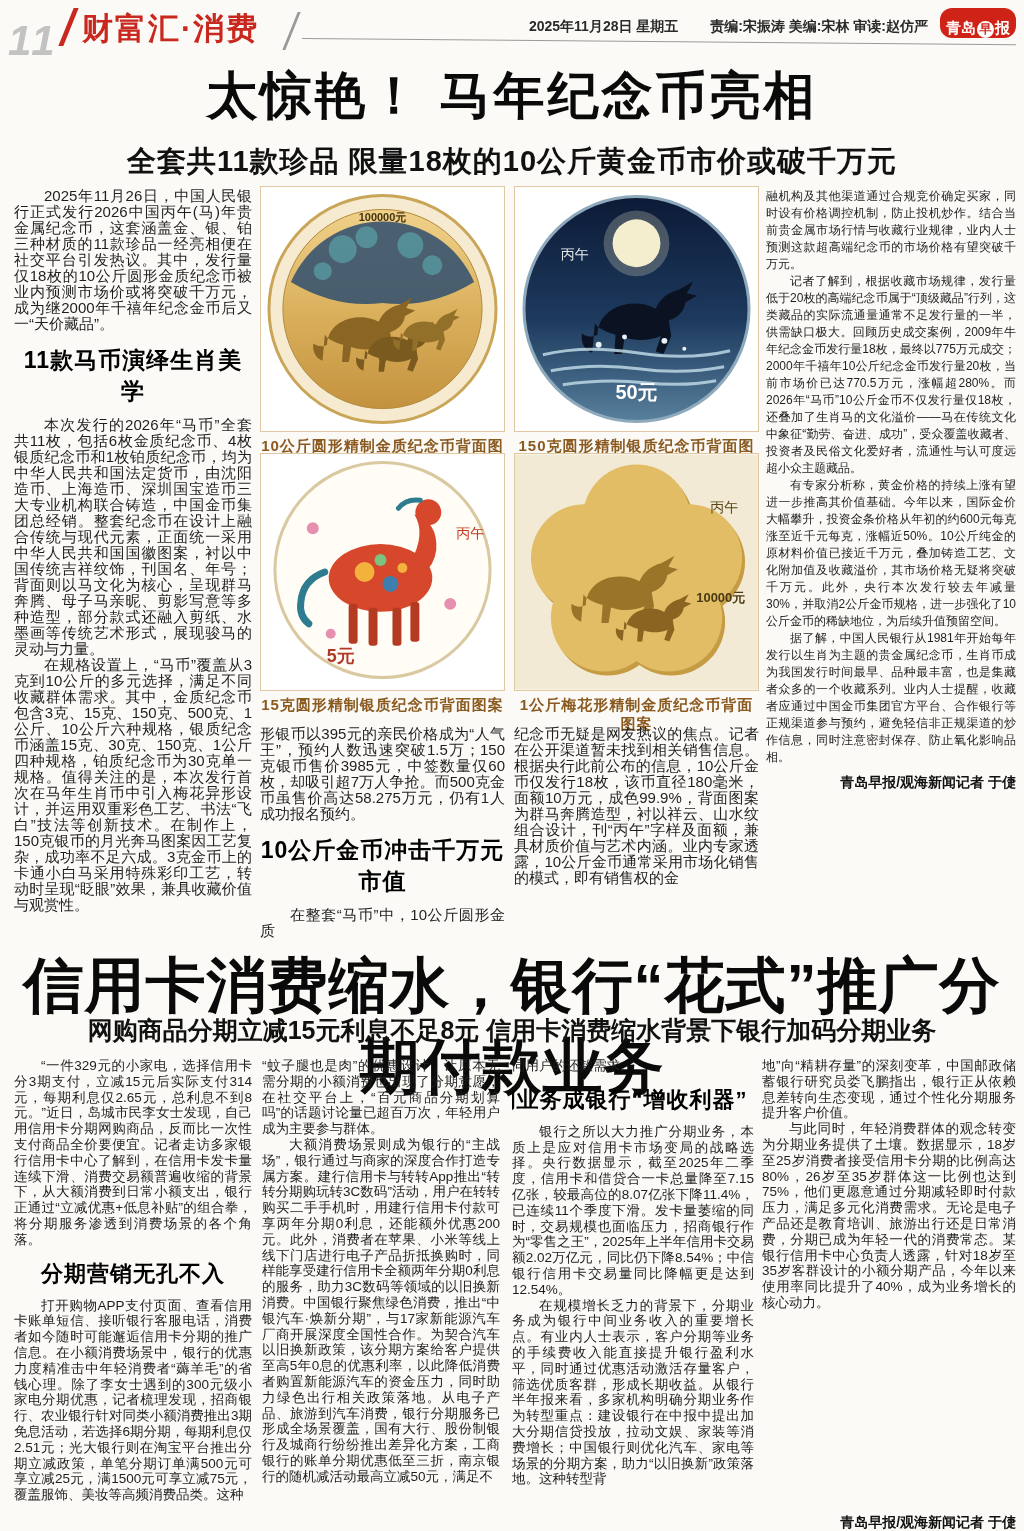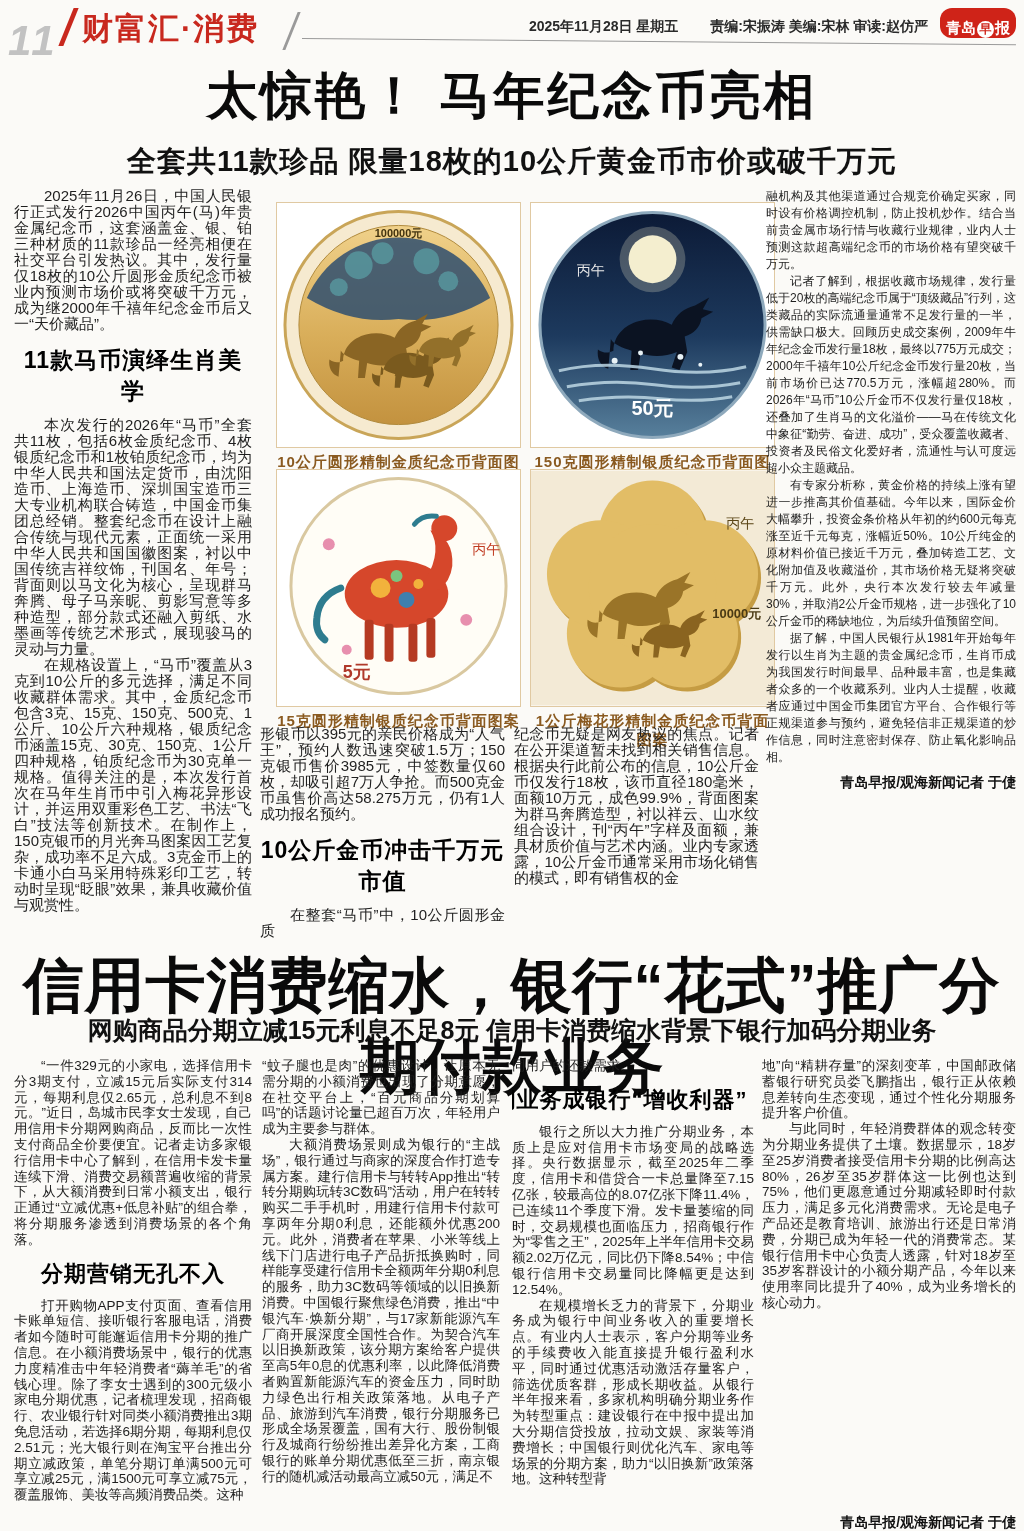--- a/index.html
+++ b/index.html
@@ -26,21 +26,21 @@
   
   .col{text-align:justify;overflow:hidden;}
   .col p{margin:0;text-indent:2em;font-size:15px;line-height:16px;color:#1e1e1e;}
   .col p.cont{text-indent:0;}
   .col.small p{font-size:12px;line-height:17px;}
   .col.tiny p{font-size:13.5px;line-height:15.8px;}
   h3.sec{font-size:23px;font-weight:900;color:#000;text-align:center;margin:13px 0 10px;letter-spacing:1px;}
   h3.sec2{font-size:22px;margin:11px 0 9px;}
   .byline{margin-top:8px;text-align:right;font-weight:700;font-size:14px;color:#111;}
   
-  figure{margin:16px;padding:0;}
+  figure{margin:0;padding:0;}
   .imgbox{border:1px solid #e0c9a2;background:#fff;overflow:hidden;}
   figcaption{margin-top:5px;text-align:center;font-size:15px;font-weight:700;color:#8a5a20;letter-spacing:1px;}
 </style>
 </head>
 <body>
 
 <div class="page">
 
   <div class="abs pagenum" style="left:8px;top:2px;">11</div>
   <div class="abs slash" style="left:66px;top:8px;"></div>

